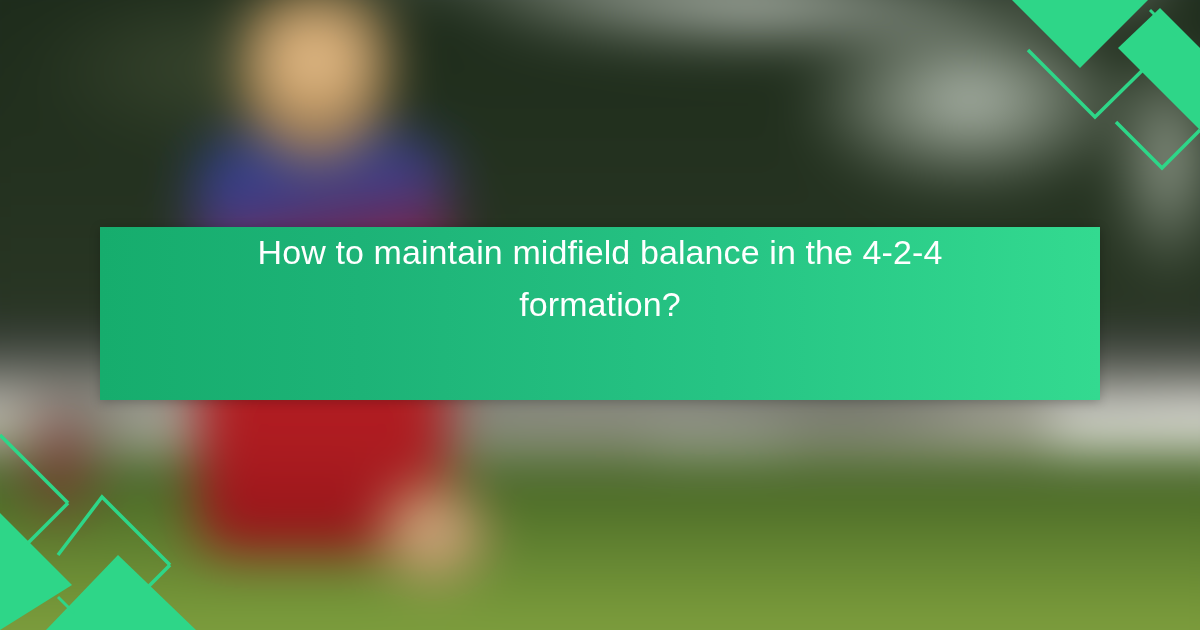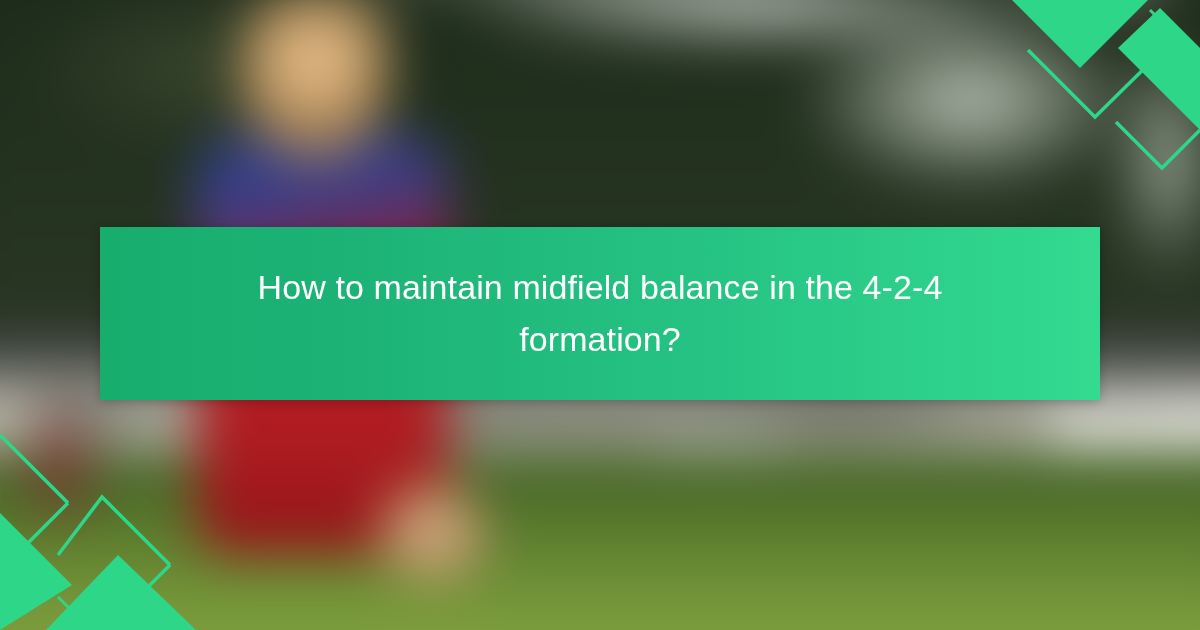--- a/index.html
+++ b/index.html
@@ -106,21 +106,21 @@
 
   
   #title-banner {
     position:absolute;
     left:100px;
     top:227px;
     width:1000px;
     height:173px;
     background:linear-gradient(90deg,#16ad6d 0%, #1db377 26%, #26c484 62%, #33da90 100%);
     display:flex;
-    align-items:center;
+    align-items:flex-start;
     justify-content:center;
     box-shadow:0 2px 10px rgba(0,0,0,.22);
   }
   #title-text {
     color:#ffffff;
     font-size:34px;
     font-weight:400;
     line-height:1.52;
     text-align:center;
     letter-spacing:.1px;

